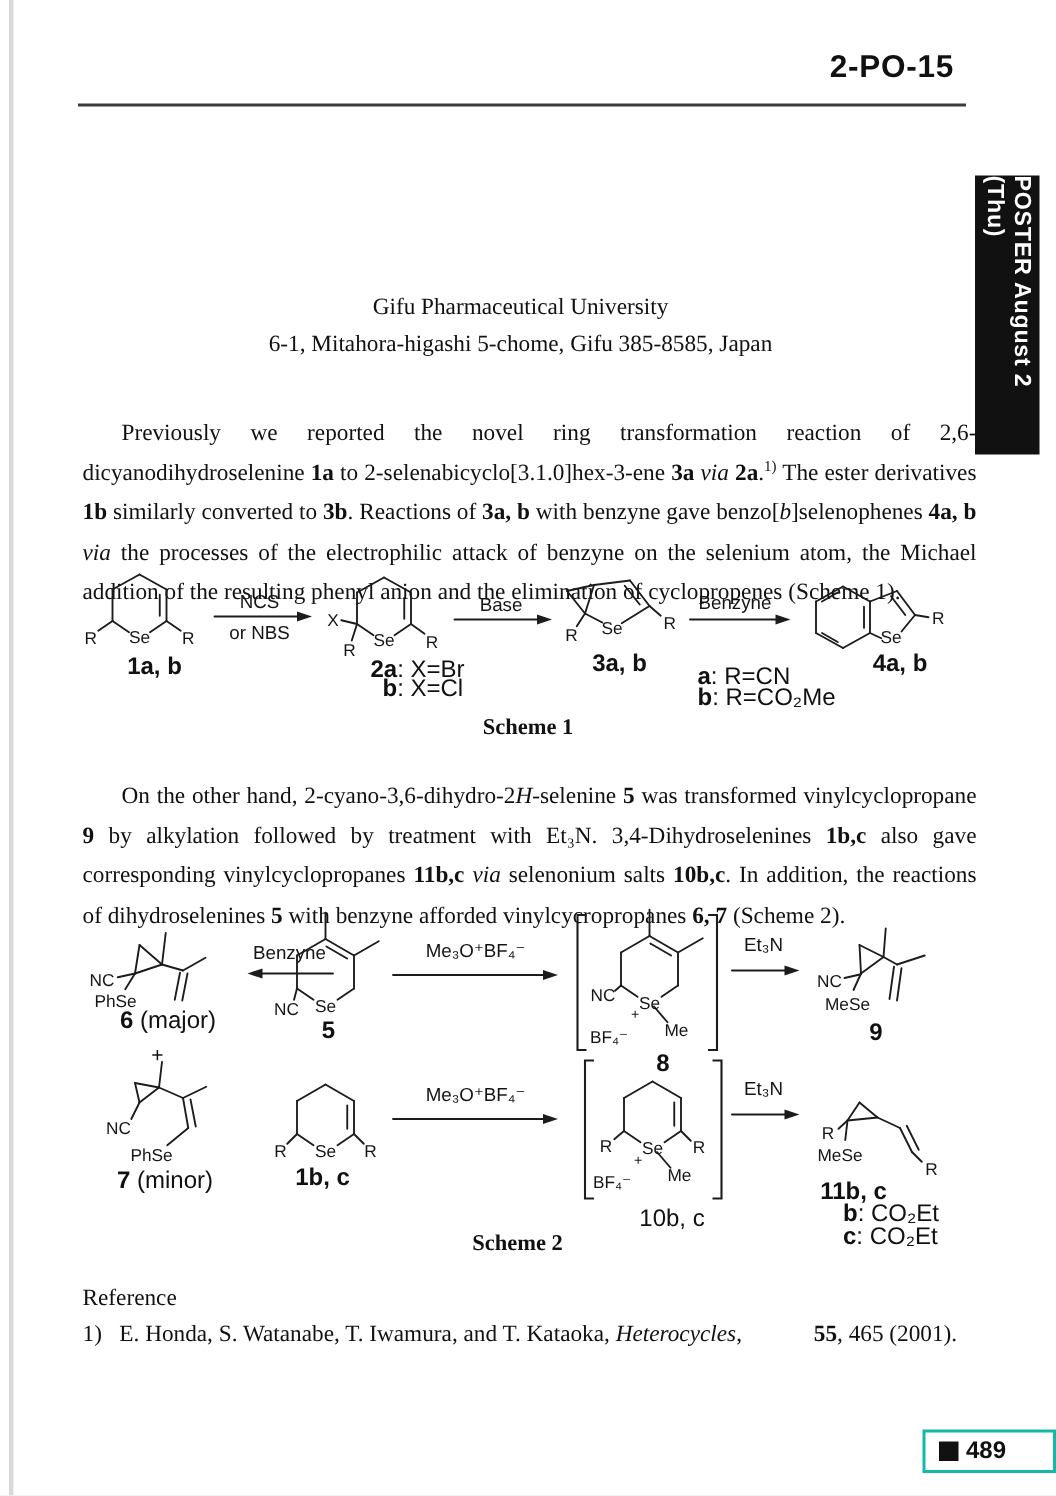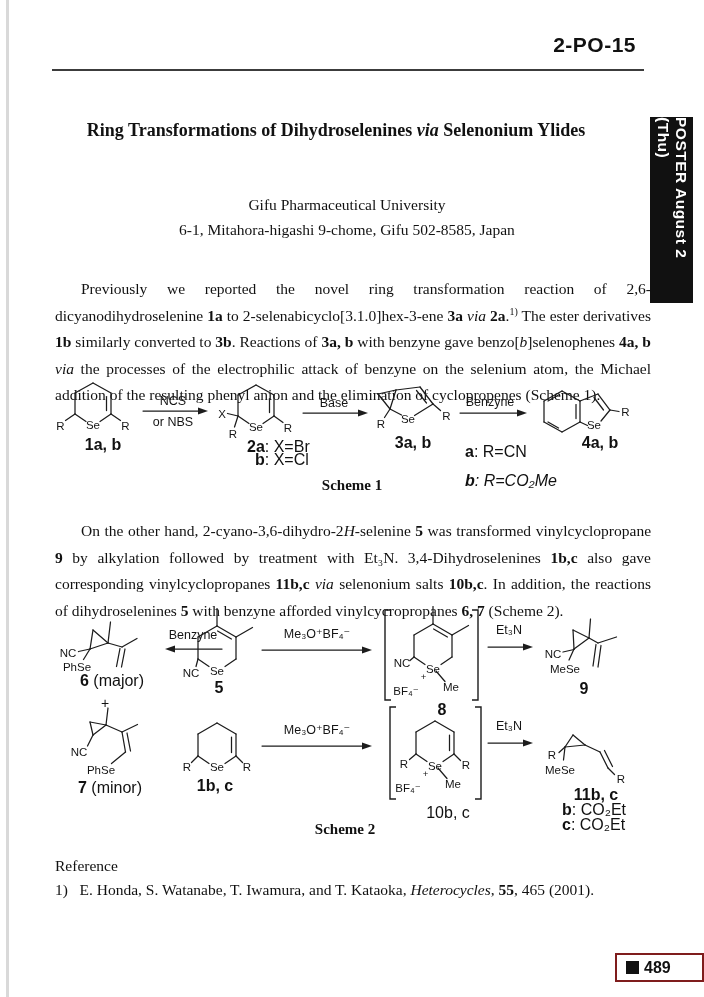--- a/index.html
+++ b/index.html
@@ -28,40 +28,39 @@
   .at{font-family:"Liberation Sans","DejaVu Sans",sans-serif;font-size:11.5px;fill:#151515;text-anchor:middle;}
   .rt{font-family:"Liberation Sans","DejaVu Sans",sans-serif;font-size:12.5px;fill:#151515;text-anchor:middle;}
   .sm{font-size:9.5px;}
   .cl{position:absolute;font-family:"Liberation Sans","DejaVu Sans",sans-serif;font-size:16px;
       line-height:14px;white-space:nowrap;}
   .cc{transform:translateX(-50%);}
   .cap{position:absolute;font-family:"Liberation Serif",serif;font-weight:bold;font-size:15px;
        transform:translateX(-50%);white-space:nowrap;}
   .refh{position:absolute;left:55px;top:857px;font-size:15.5px;}
   .refi{position:absolute;left:55px;top:881px;width:600px;font-size:15.5px;}
-  .pagenum{position:absolute;left:615px;top:953px;width:89px;height:29px;border:2px solid #7f1d1d;
+  .pagenum{position:absolute;left:615px;top:953px;width:89px;height:29px;border:2px solid #14b8a6;
            box-sizing:border-box;background:#fff;display:flex;align-items:center;padding-left:9px;}
   .sq{width:13px;height:13px;background:#111;display:inline-block;margin-right:5px;}
   .pn{font-family:"Liberation Sans","DejaVu Sans",sans-serif;font-weight:bold;font-size:16px;}
 </style>
 </head>
 <body>
 
 <div class="page">
   <div class="scan-edge"></div>
 
   <div class="code">2-PO-15</div>
   <div class="rule"></div>
   <div class="banner">
     <span>POSTER August 2 (Thu)</span>
   </div>
 
-  <h1 class="title"><span>Ring Transformations of Dihydroselenines </span><span style="font-style: italic;">via</span><span> Selenonium Ylides</span></h1>
   <div class="affil">Gifu Pharmaceutical University</div>
-  <div class="addr">6-1, Mitahora-higashi 9-chome, Gifu 502-8585, Japan</div>
+  <div class="addr">6-1, Mitahora-higashi 5-chome, Gifu 385-8585, Japan</div>
 
   <p class="para p1"><span>Previously we reported the novel ring transformation reaction of 2,6-dicyanodihydroselenine </span><span style="font-weight: bold;">1a</span><span> to 2-selenabicyclo[3.1.0]hex-3-ene </span><span style="font-weight: bold;">3a</span><span> </span><span style="font-style: italic;">via</span><span> </span><span style="font-weight: bold;">2a</span><span>.</span><sup>1)</sup><span> The ester derivatives </span><span style="font-weight: bold;">1b</span><span> similarly converted to </span><span style="font-weight: bold;">3b</span><span>. Reactions of </span><span style="font-weight: bold;">3a, b</span><span> with benzyne gave benzo[</span><span style="font-style: italic;">b</span><span>]selenophenes </span><span style="font-weight: bold;">4a, b</span><span> </span><span style="font-style: italic;">via</span><span> the processes of the electrophilic attack of benzyne on the selenium atom, the Michael addition of the resulting phenyl anion and the elimination of cyclopropenes (Scheme 1).</span></p>
 
   <svg style="left:40px;top:380px;" width="625" height="95" viewBox="0 0 625 95">
     <g>
       <line class="bond" x1="35" y1="34" x2="35" y2="13"></line>
       <line class="bond" x1="35" y1="13" x2="53" y2="3"></line>
       <line class="bond" x1="53" y1="3" x2="71" y2="13"></line>
       <line class="bond" x1="71" y1="13" x2="71" y2="34"></line>
       <line class="bond" x1="66.5" y1="16.5" x2="66.5" y2="30.5"></line>
@@ -139,21 +138,21 @@
       <text class="at" x="554" y="48.5">Se</text>
       <text class="at" x="585.5" y="36">R</text>
     </g>
   </svg>
 
   <div class="cl cc" style="left:103px;top:438px;"><span style="font-weight: bold;">1a, b</span></div>
   <div class="cl" style="left:247px;top:440px;"><span style="font-weight: bold;">2a</span><span>: X=Br</span></div>
   <div class="cl" style="left:255px;top:453px;"><span style="font-weight: bold;">b</span><span>: X=Cl</span></div>
   <div class="cl cc" style="left:413px;top:436px;"><span style="font-weight: bold;">3a, b</span></div>
   <div class="cl" style="left:465px;top:445px;"><span style="font-weight: bold;">a</span><span>: R=CN</span></div>
-  <div class="cl" style="left:465px;top:474px;font-style:italic;"><span style="font-weight: bold;">b</span><span>: R=CO₂Me</span></div>
+  <div class="cl" style="left:465px;top:459px;"><span style="font-weight: bold;">b</span><span>: R=CO₂Me</span></div>
   <div class="cl cc" style="left:600px;top:436px;"><span style="font-weight: bold;">4a, b</span></div>
   <div class="cap" style="left:352px;top:477px;">Scheme 1</div>
 
   <p class="para p2"><span>On the other hand, 2-cyano-3,6-dihydro-2</span><span style="font-style: italic;">H</span><span>-selenine </span><span style="font-weight: bold;">5</span><span> was transformed vinylcyclopropane </span><span style="font-weight: bold;">9</span><span> by alkylation followed by treatment with Et₃N. 3,4-Dihydroselenines </span><span style="font-weight: bold;">1b,c</span><span> also gave corresponding vinylcyclopropanes </span><span style="font-weight: bold;">11b,c</span><span> </span><span style="font-style: italic;">via</span><span> selenonium salts </span><span style="font-weight: bold;">10b,c</span><span>. In addition, the reactions of dihydroselenines </span><span style="font-weight: bold;">5</span><span> with benzyne afforded vinylcycropropanes </span><span style="font-weight: bold;">6, 7</span><span> (Scheme 2).</span></p>
 
   <svg style="left:35px;top:600px;" width="645" height="245" viewBox="0 0 645 245">
     <g>
       <line class="bond" x1="58" y1="30" x2="55" y2="49"></line>
       <line class="bond" x1="58" y1="30" x2="73" y2="43"></line>
       <line class="bond" x1="55" y1="49" x2="73" y2="43"></line>
@@ -305,25 +304,25 @@
   </svg>
 
   <div class="cl cc" style="left:112px;top:674px;"><span style="font-weight: bold;">6</span><span> (major)</span></div>
   <div class="cl cc" style="left:105px;top:696px;font-size:14px;">+</div>
   <div class="cl cc" style="left:219px;top:681px;"><span style="font-weight: bold;">5</span></div>
   <div class="cl cc" style="left:442px;top:703px;"><span style="font-weight: bold;">8</span></div>
   <div class="cl cc" style="left:584px;top:682px;"><span style="font-weight: bold;">9</span></div>
   <div class="cl cc" style="left:110px;top:781px;"><span style="font-weight: bold;">7</span><span> (minor)</span></div>
   <div class="cl cc" style="left:215px;top:779px;"><span style="font-weight: bold;">1b, c</span></div>
   <div class="cl cc" style="left:448px;top:806px;"><span style="font-weight: normal;">10b, c</span></div>
-  <div class="cl cc" style="left:596px;top:788px;"><span style="font-weight: bold;">11b, c</span></div>
+  <div class="cl cc" style="left:569px;top:788px;"><span style="font-weight: bold;">11b, c</span></div>
   <div class="cl" style="left:562px;top:803px;"><span style="font-weight: bold;">b</span><span>: CO₂Et</span></div>
   <div class="cl" style="left:562px;top:818px;"><span style="font-weight: bold;">c</span><span>: CO₂Et</span></div>
   <div class="cap" style="left:345px;top:821px;">Scheme 2</div>
 
   <div class="refh">Reference</div>
-  <div class="refi"><span>1)  E. Honda, S. Watanabe, T. Iwamura, and T. Kataoka, </span><span style="font-style: italic;">Heterocycles</span><span>, </span><span style="font-weight: bold;">55</span><span>, 465 (2001).</span></div>
+  <div class="refi"><span>1)  E. Honda, S. Watanabe, T. Iwamura, and T. Kataoka, </span><span style="font-style: italic;">Heterocycles</span><span>, </span><span style="font-weight: bold; margin-left: 44px;">55</span><span>, 465 (2001).</span></div>
 
   <div class="pagenum">
     <span class="sq"></span>
     <span class="pn">489</span>
   </div>
 </div>
 
 </body></html>

